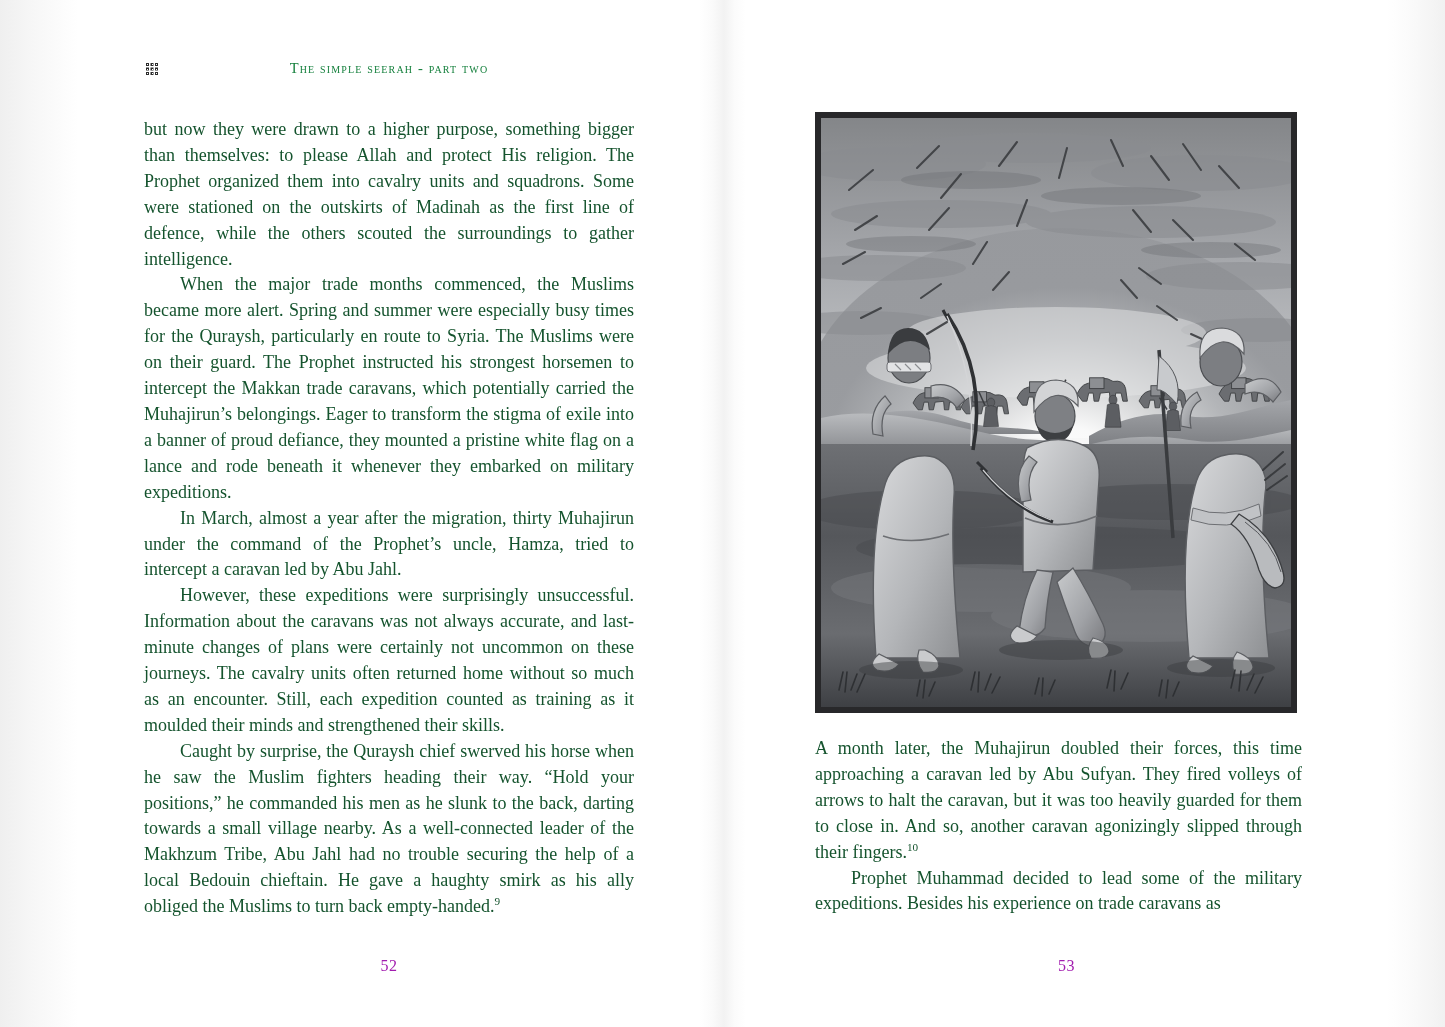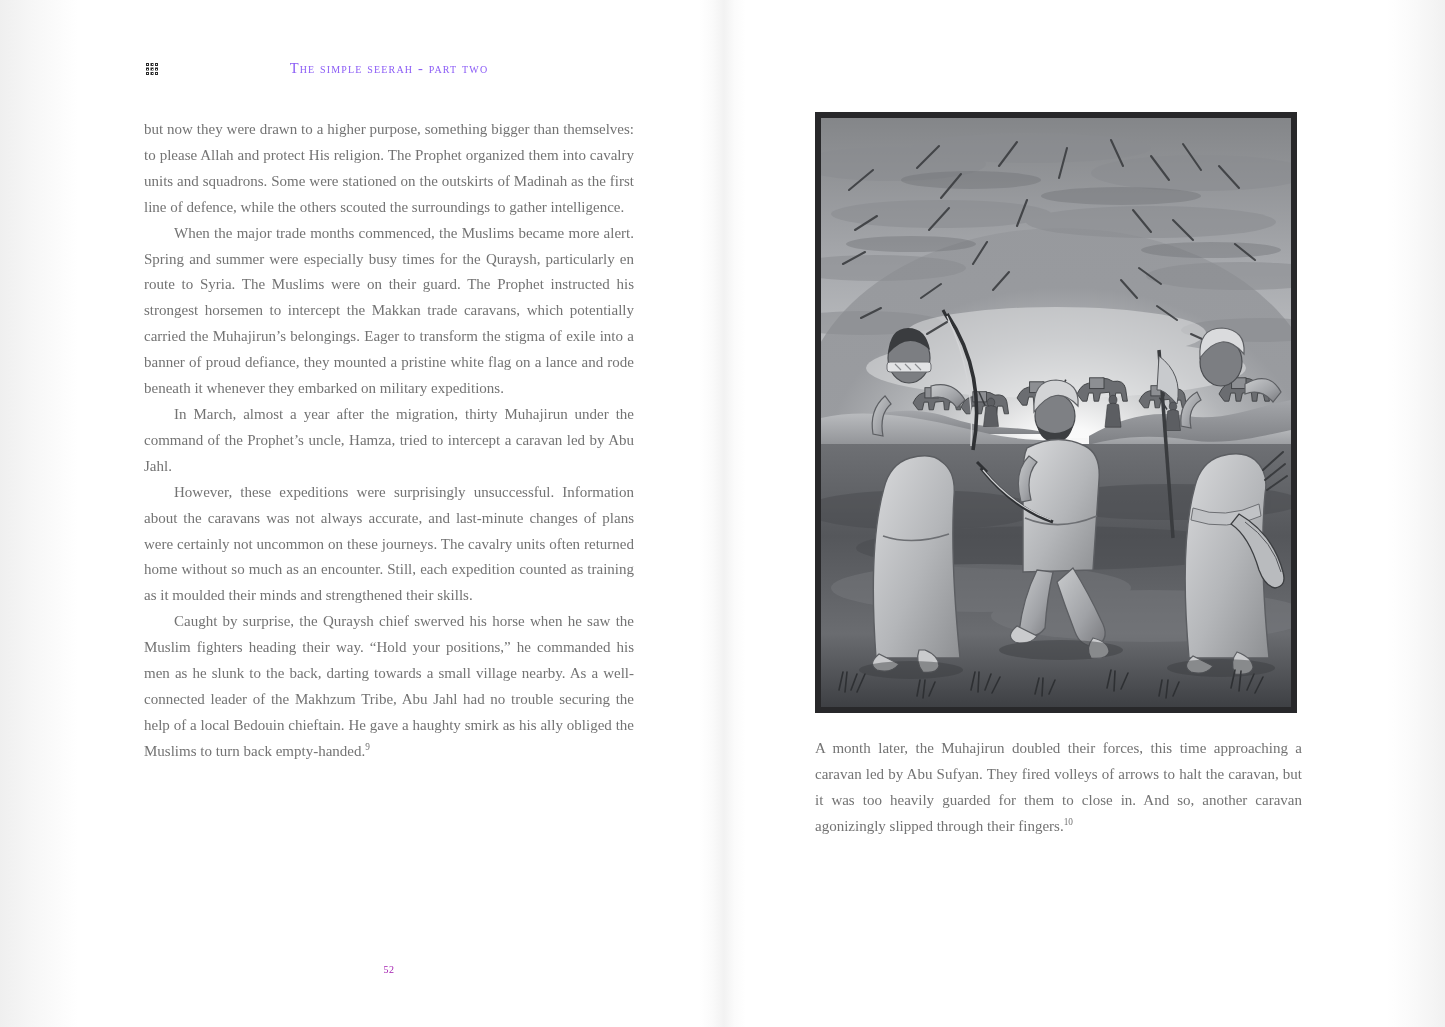--- a/index.html
+++ b/index.html
@@ -60,21 +60,21 @@
     width: 100%;
     height: 24px;
   }
   .rh-title {
     position: absolute;
     top: 0;
     width: 100%;
     text-align: center;
     font-size: 14.5px;
     letter-spacing: 1.15px;
-    color: #8b5cf6;
+    color: #15803d;
     font-variant: small-caps;
     text-transform: lowercase;
     white-space: nowrap;
   }
   .rh-title::first-letter { text-transform: uppercase; }
 
   .ornament {
     position: absolute;
     top: 1px;
     width: 17px;
@@ -85,23 +85,23 @@
     text-align: center;
     overflow: hidden;
   }
   .ornament svg { display: block; }
   .orn-left  { left: 66px; }
   .orn-right { right: 50px; }
 
   
   .col {
     position: absolute;
-    font-size: 15px;
+    font-size: 18px;
     line-height: 25.9px;
-    color: #737373;
+    color: #14532d;
     text-align: justify;
     text-justify: inter-word;
     -webkit-hyphens: none;
     hyphens: none;
   }
   .col-left {
     left: 66px;
     top: 117px;
     width: 490px;
   }
@@ -140,21 +140,21 @@
     inset: 0;
   }
   .fig-svg { display: block; width: 100%; height: 100%; }
 
   
   .folio {
     position: absolute;
     bottom: 52px;
     width: 100%;
     text-align: center;
-    font-size: 10px;
+    font-size: 16px;
     color: #a21caf;
     letter-spacing: 0.6px;
   }
 </style>
 </head>
 <body>
 
 <div class="spread">
 
   <div class="edge-left"></div>
@@ -422,17 +422,19 @@
             <ellipse cx="90" cy="552" rx="52" ry="9"></ellipse>
             <ellipse cx="240" cy="532" rx="62" ry="10"></ellipse>
             <ellipse cx="400" cy="550" rx="54" ry="9"></ellipse>
           </g>
         </svg>
       </div>
     </div>
 
     <div class="col col-right-bottom">
       <p><span>A month later, the Muhajirun doubled their forces, this time approaching a caravan led by Abu Sufyan. They fired volleys of arrows to halt the caravan, but it was too heavily guarded for them to close in. And so, another caravan agonizingly slipped through their fingers.</span><sup>10</sup></p>
+      <p>Prophet Muhammad decided to lead some of the military expeditions. Besides his experience on trade caravans as</p>
     </div>
 
+    <div class="folio">53</div>
   </div>
 
 </div>
 
 </body></html>

